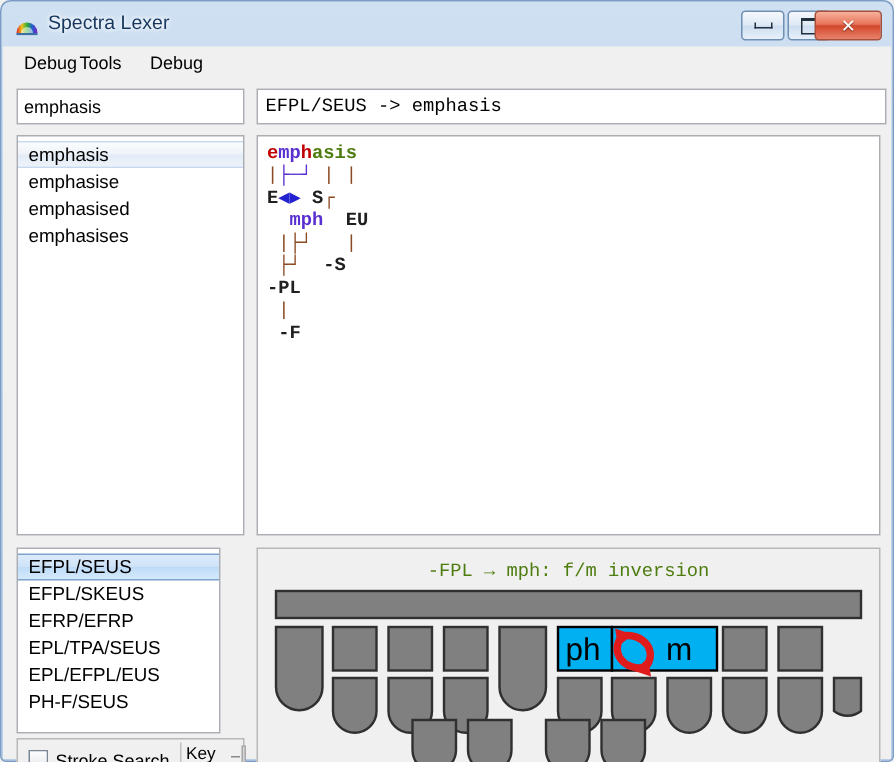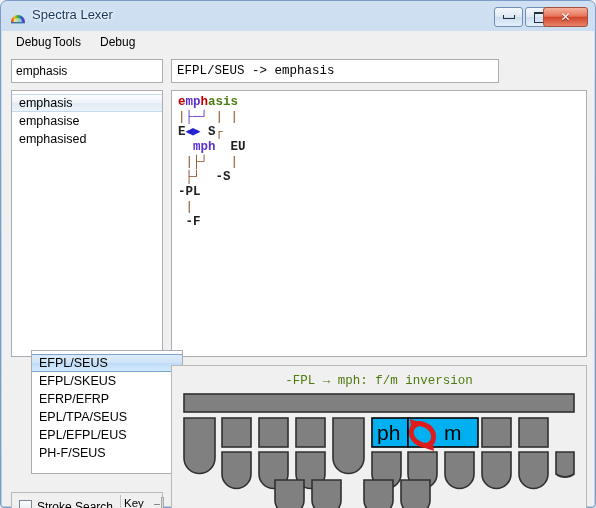--- a/index.html
+++ b/index.html
@@ -82,21 +82,21 @@
   }
 
   
   #search-input{
     position:absolute;left:9px;top:7px;width:152px;height:24px;
     font-family:"Liberation Sans",sans-serif;font-size:12px;
     padding:0 4px;color:#000;outline:none;
   }
   
   #translation{
-    position:absolute;left:169px;top:7px;width:328px;height:24px;
+    position:absolute;left:169px;top:7px;width:420px;height:24px;
     font-family:"Liberation Mono","DejaVu Sans Mono",monospace;
     font-size:12.5px;line-height:22px;padding:0 5px;color:#000;
     white-space:nowrap;overflow:hidden;
   }
 
   
   #match-list{
     position:absolute;left:9px;top:38px;width:152px;height:267px;
     overflow:hidden;
   }
@@ -130,23 +130,22 @@
   }
   .g-red{color:#c00000;font-weight:bold;}
   .g-darkred{color:#4d7c0f;font-weight:bold;}
   .g-purple{color:#5a2fd0;font-weight:bold;}
   .g-blue{color:#2222d0;font-weight:bold;}
   .g-brown{color:#8b4a22;}
   .g-black{color:#202020;font-weight:bold;}
 
   
   #rule-list{
-    position:absolute;left:9px;top:298px;width:152px;height:124px;
+    position:absolute;left:9px;top:313px;width:136px;height:124px;
     overflow:hidden;
-    margin-left:20px;
   }
 
   
   #options-panel{
     position:absolute;left:9px;top:440px;width:152px;height:58px;
   }
   .checkrow{
     position:absolute;left:7px;height:16px;line-height:16px;
     font-size:12px;color:#000;white-space:nowrap;cursor:default;
   }
@@ -232,20 +231,21 @@
 
     <input id="search-input" class="sunken" type="text" value="emphasis" style="">
 
     <div id="translation" class="sunken">EFPL/SEUS -&gt; emphasis</div>
 
     <div id="match-list" class="sunken">
       <div style="height:3px"></div>
       <div class="list-row selected">emphasis</div>
       <div class="list-row">emphasise</div>
       <div class="list-row">emphasised</div>
+      <div class="list-row">emphasises</div>
     </div>
 
     <div id="graph-panel" class="sunken">
       <div id="graph"><div><span class="g-red">e</span><span class="g-purple">mp</span><span class="g-red">h</span><span class="g-darkred">asis</span></div><div><span class="g-brown">|</span><span class="g-purple">├─┘</span><span class="g-black"> </span><span class="g-brown">| |</span></div><div><span class="g-black">E</span><span class="g-blue">◀▶</span><span class="g-black"> S</span><span class="g-brown">┌</span></div><div><span class="g-black">  </span><span class="g-purple">mph</span><span class="g-black">  EU</span></div><div><span class="g-brown"> |├┘</span><span class="g-brown">   |</span></div><div><span class="g-brown"> ├┘</span><span class="g-black">  -S</span></div><div><span class="g-black">-PL</span></div><div><span class="g-brown"> |</span></div><div><span class="g-black"> -F</span></div></div>
     </div>
 
     <div id="rule-list" class="sunken">
       <div style="height:3px"></div>
       <div class="list-row selected-blue">EFPL/SEUS</div>
       <div class="list-row">EFPL/SKEUS</div>

